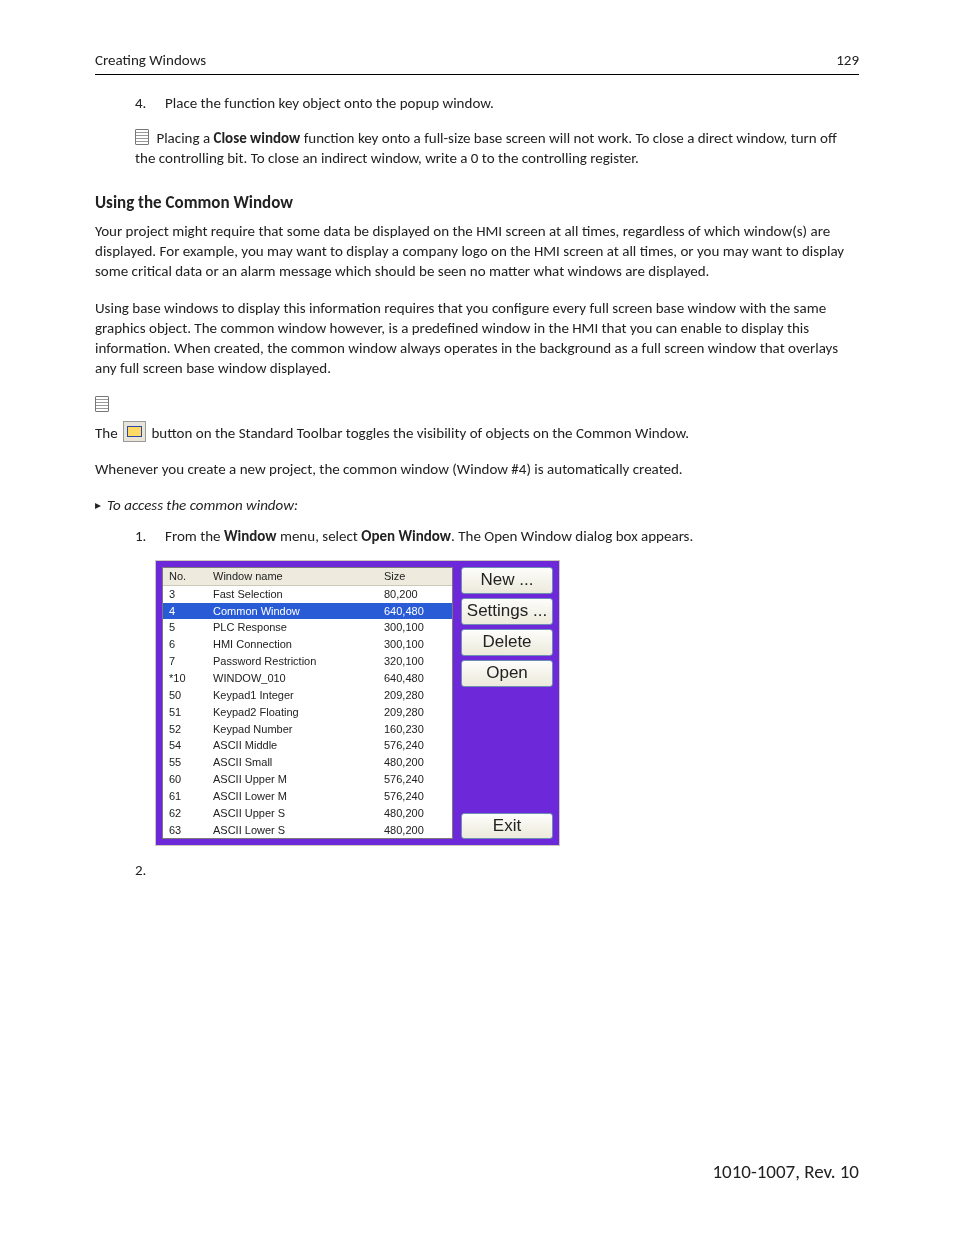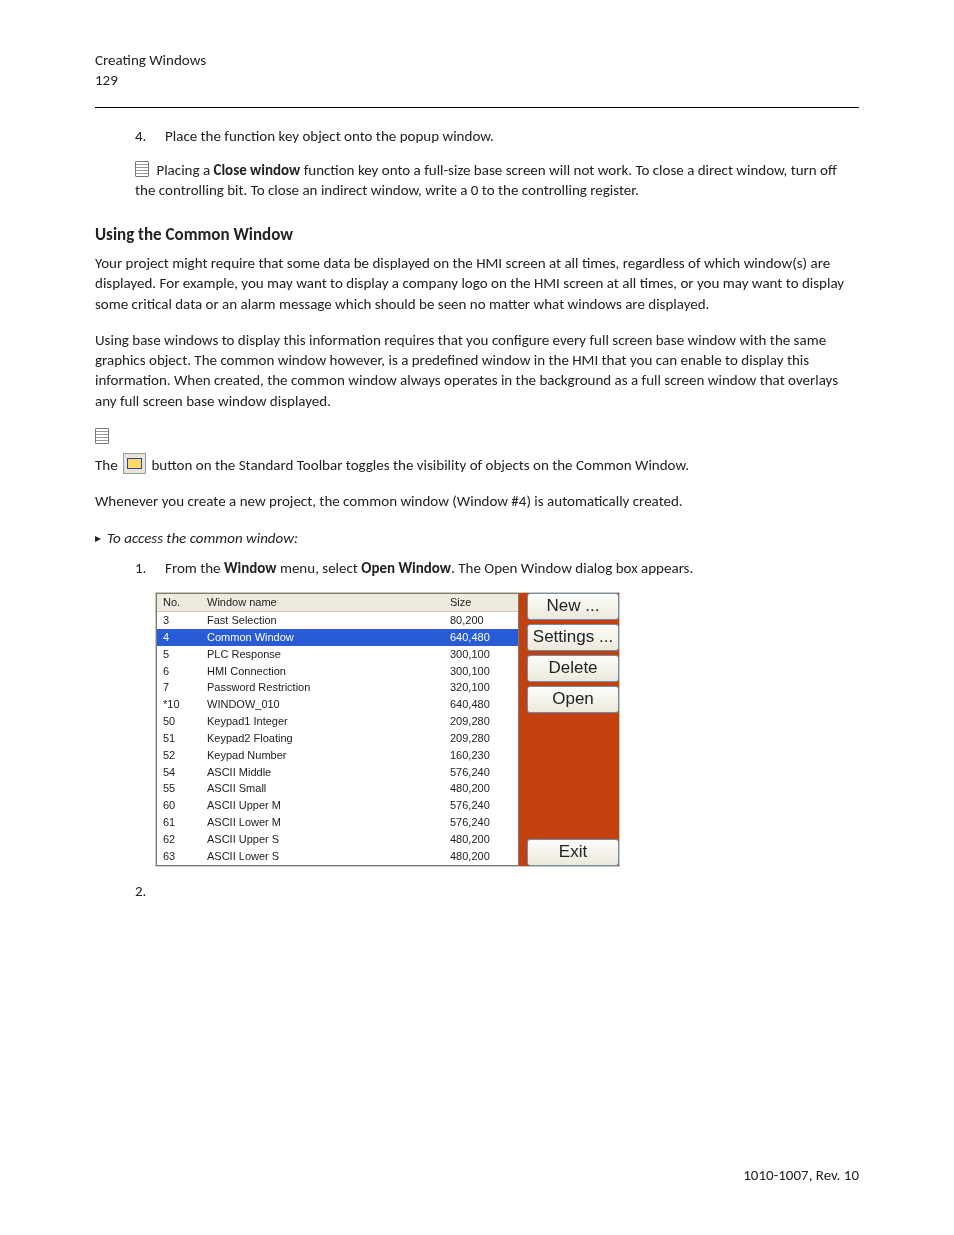--- a/index.html
+++ b/index.html
@@ -12,24 +12,23 @@
     height: 1235px;
     box-sizing: border-box;
     background: #fff;
     line-height: 1.35;
     position: relative;
   }
   .header-row {
     display: flex;
     justify-content: space-between;
     border-bottom: 1px solid #000;
-    padding-bottom: 16px;
+    padding-bottom: 4px;
     margin-bottom: 18px;
     font-size: 15px;
-    flex-direction: column;
   }
   .ol-item {
     display: flex;
     margin: 0 0 14px 40px;
   }
   .ol-num {
     width: 30px;
     flex-shrink: 0;
   }
   .note {
@@ -84,23 +83,24 @@
     font-style: normal;
     margin-right: 6px;
     font-size: 12px;
     vertical-align: 1px;
   }
   .bold { font-weight: bold; }
 
   
   .dialog {
     margin: 6px 0 14px 60px;
-    width: 465px;
-    background: #c2410c;
+    width: 405px;
+    background: #6d28d9;
     border: 1px solid #ccc8ba;
+    padding: 6px;
     font-family: Tahoma, Arial, sans-serif;
     font-size: 11px;
     box-sizing: border-box;
     display: flex;
     gap: 8px;
   }
   .listpane {
     background: #fff;
     border: 1px solid #7a7a7a;
     flex: 1;
@@ -135,21 +135,21 @@
     font-size: 17px;
     font-family: Tahoma, Arial, sans-serif;
     padding: 1px 0;
     text-align: center;
     cursor: default;
   }
   .footer {
     position: absolute;
     bottom: 50px;
     right: 95px;
-    font-size: 15px;
+    font-size: 19px;
   }
 </style>
 </head>
 <body>
 
 <div class="header-row">
   <span>Creating Windows</span>
   <span>129</span>
 </div>
 

